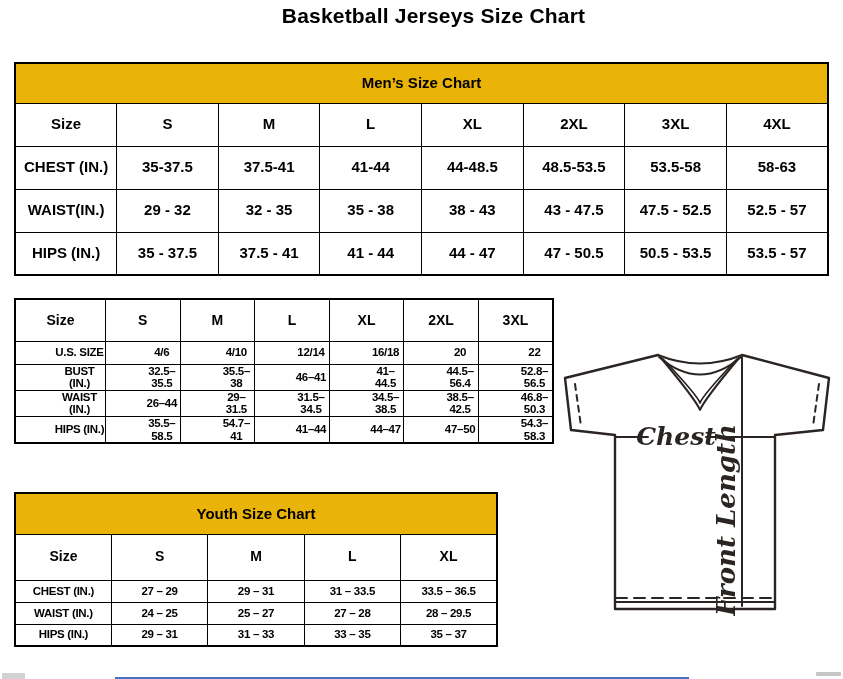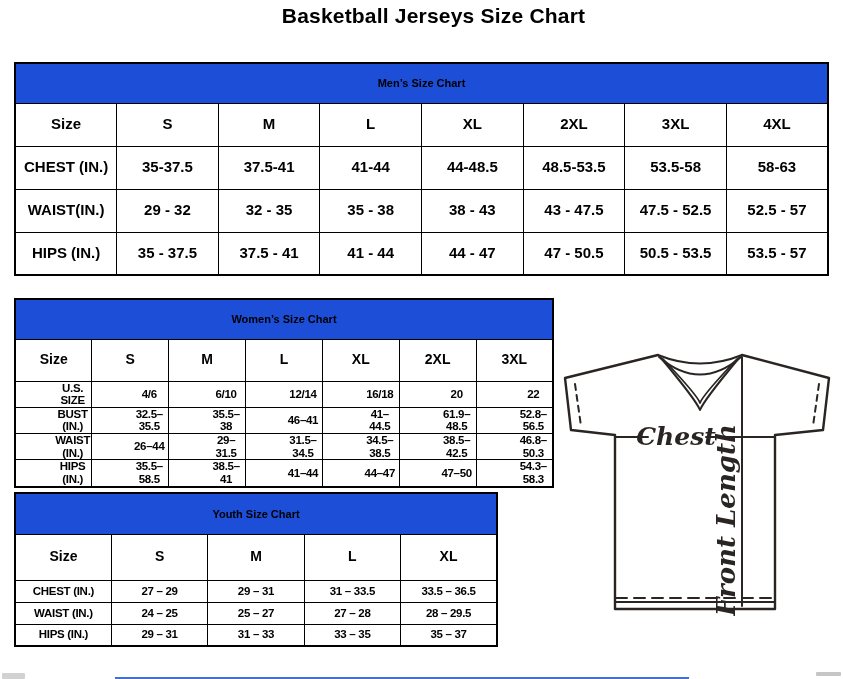--- a/index.html
+++ b/index.html
@@ -6,21 +6,21 @@
   body{width:843px;height:679px;position:relative;overflow:hidden;
        font-family:"Liberation Sans",sans-serif;color:#000;}
 
   .page-title{position:absolute;left:0;top:4px;width:843px;margin:0;
     text-align:center;font-size:21px;font-weight:bold;letter-spacing:0.2px;padding-left:12px;}
 
   table.size-table{position:absolute;border-collapse:collapse;table-layout:fixed;
     border:2px solid #000;background:#fff;}
   .size-table th,.size-table td{border:1px solid #000;text-align:center;
     vertical-align:middle;font-weight:bold;padding:0;line-height:1.1;}
-  .size-table tr.band th{background:#1d4ed8;font-size:11px;}
+  .size-table tr.band th{background:#eab308;font-size:15px;}
 
   .tbl-mens{left:14px;top:62px;width:815px;}
   .tbl-mens tr.band{height:40px;}
   .tbl-mens tr.head{height:43px;}
   .tbl-mens tr.datarow{height:43px;}
   .tbl-mens th,.tbl-mens td{font-size:15px;}
   .tbl-mens .col0{width:118px;}
 
   .tbl-women{left:14px;top:298px;width:540px;}
   .tbl-women tr.band{height:40px;}
@@ -100,63 +100,60 @@
           <td>44 - 47</td>
           <td>47 - 50.5</td>
           <td>50.5 - 53.5</td>
           <td>53.5 - 57</td>
         </tr>
       </tbody>
     </table>
 
   <table class="size-table tbl-women">
       <tbody>
-        <tr class="band">
-          <th colspan="7">Women’s Size Chart</th>
-        </tr>
         <tr class="head">
           <th class="col0">Size</th>
           <th class="">S</th>
           <th class="">M</th>
           <th class="">L</th>
           <th class="">XL</th>
           <th class="">2XL</th>
           <th class="">3XL</th>
         </tr>
         <tr class="datarow">
           <th class="col0">U.S. SIZE</th>
           <td>4/6</td>
-          <td>6/10</td>
+          <td>4/10</td>
           <td>12/14</td>
           <td>16/18</td>
           <td>20</td>
           <td>22</td>
         </tr>
         <tr class="datarow">
           <th class="col0">BUST (IN.)</th>
           <td>32.5–35.5</td>
           <td>35.5–38</td>
           <td>46–41</td>
           <td>41–44.5</td>
-          <td>61.9–48.5</td>
+          <td>44.5–56.4</td>
           <td>52.8–56.5</td>
         </tr>
         <tr class="datarow">
           <th class="col0">WAIST (IN.)</th>
           <td>26–44</td>
           <td>29–31.5</td>
           <td>31.5–34.5</td>
           <td>34.5–38.5</td>
           <td>38.5–42.5</td>
           <td>46.8–50.3</td>
         </tr>
         <tr class="datarow">
           <th class="col0">HIPS (IN.)</th>
           <td>35.5–58.5</td>
-          <td>38.5–41</td>
+          <td>54.7–41</td>
           <td>41–44</td>
           <td>44–47</td>
           <td>47–50</td>
           <td>54.3–58.3</td>
         </tr>
       </tbody>
     </table>
 
   <table class="size-table tbl-youth">
       <tbody>

